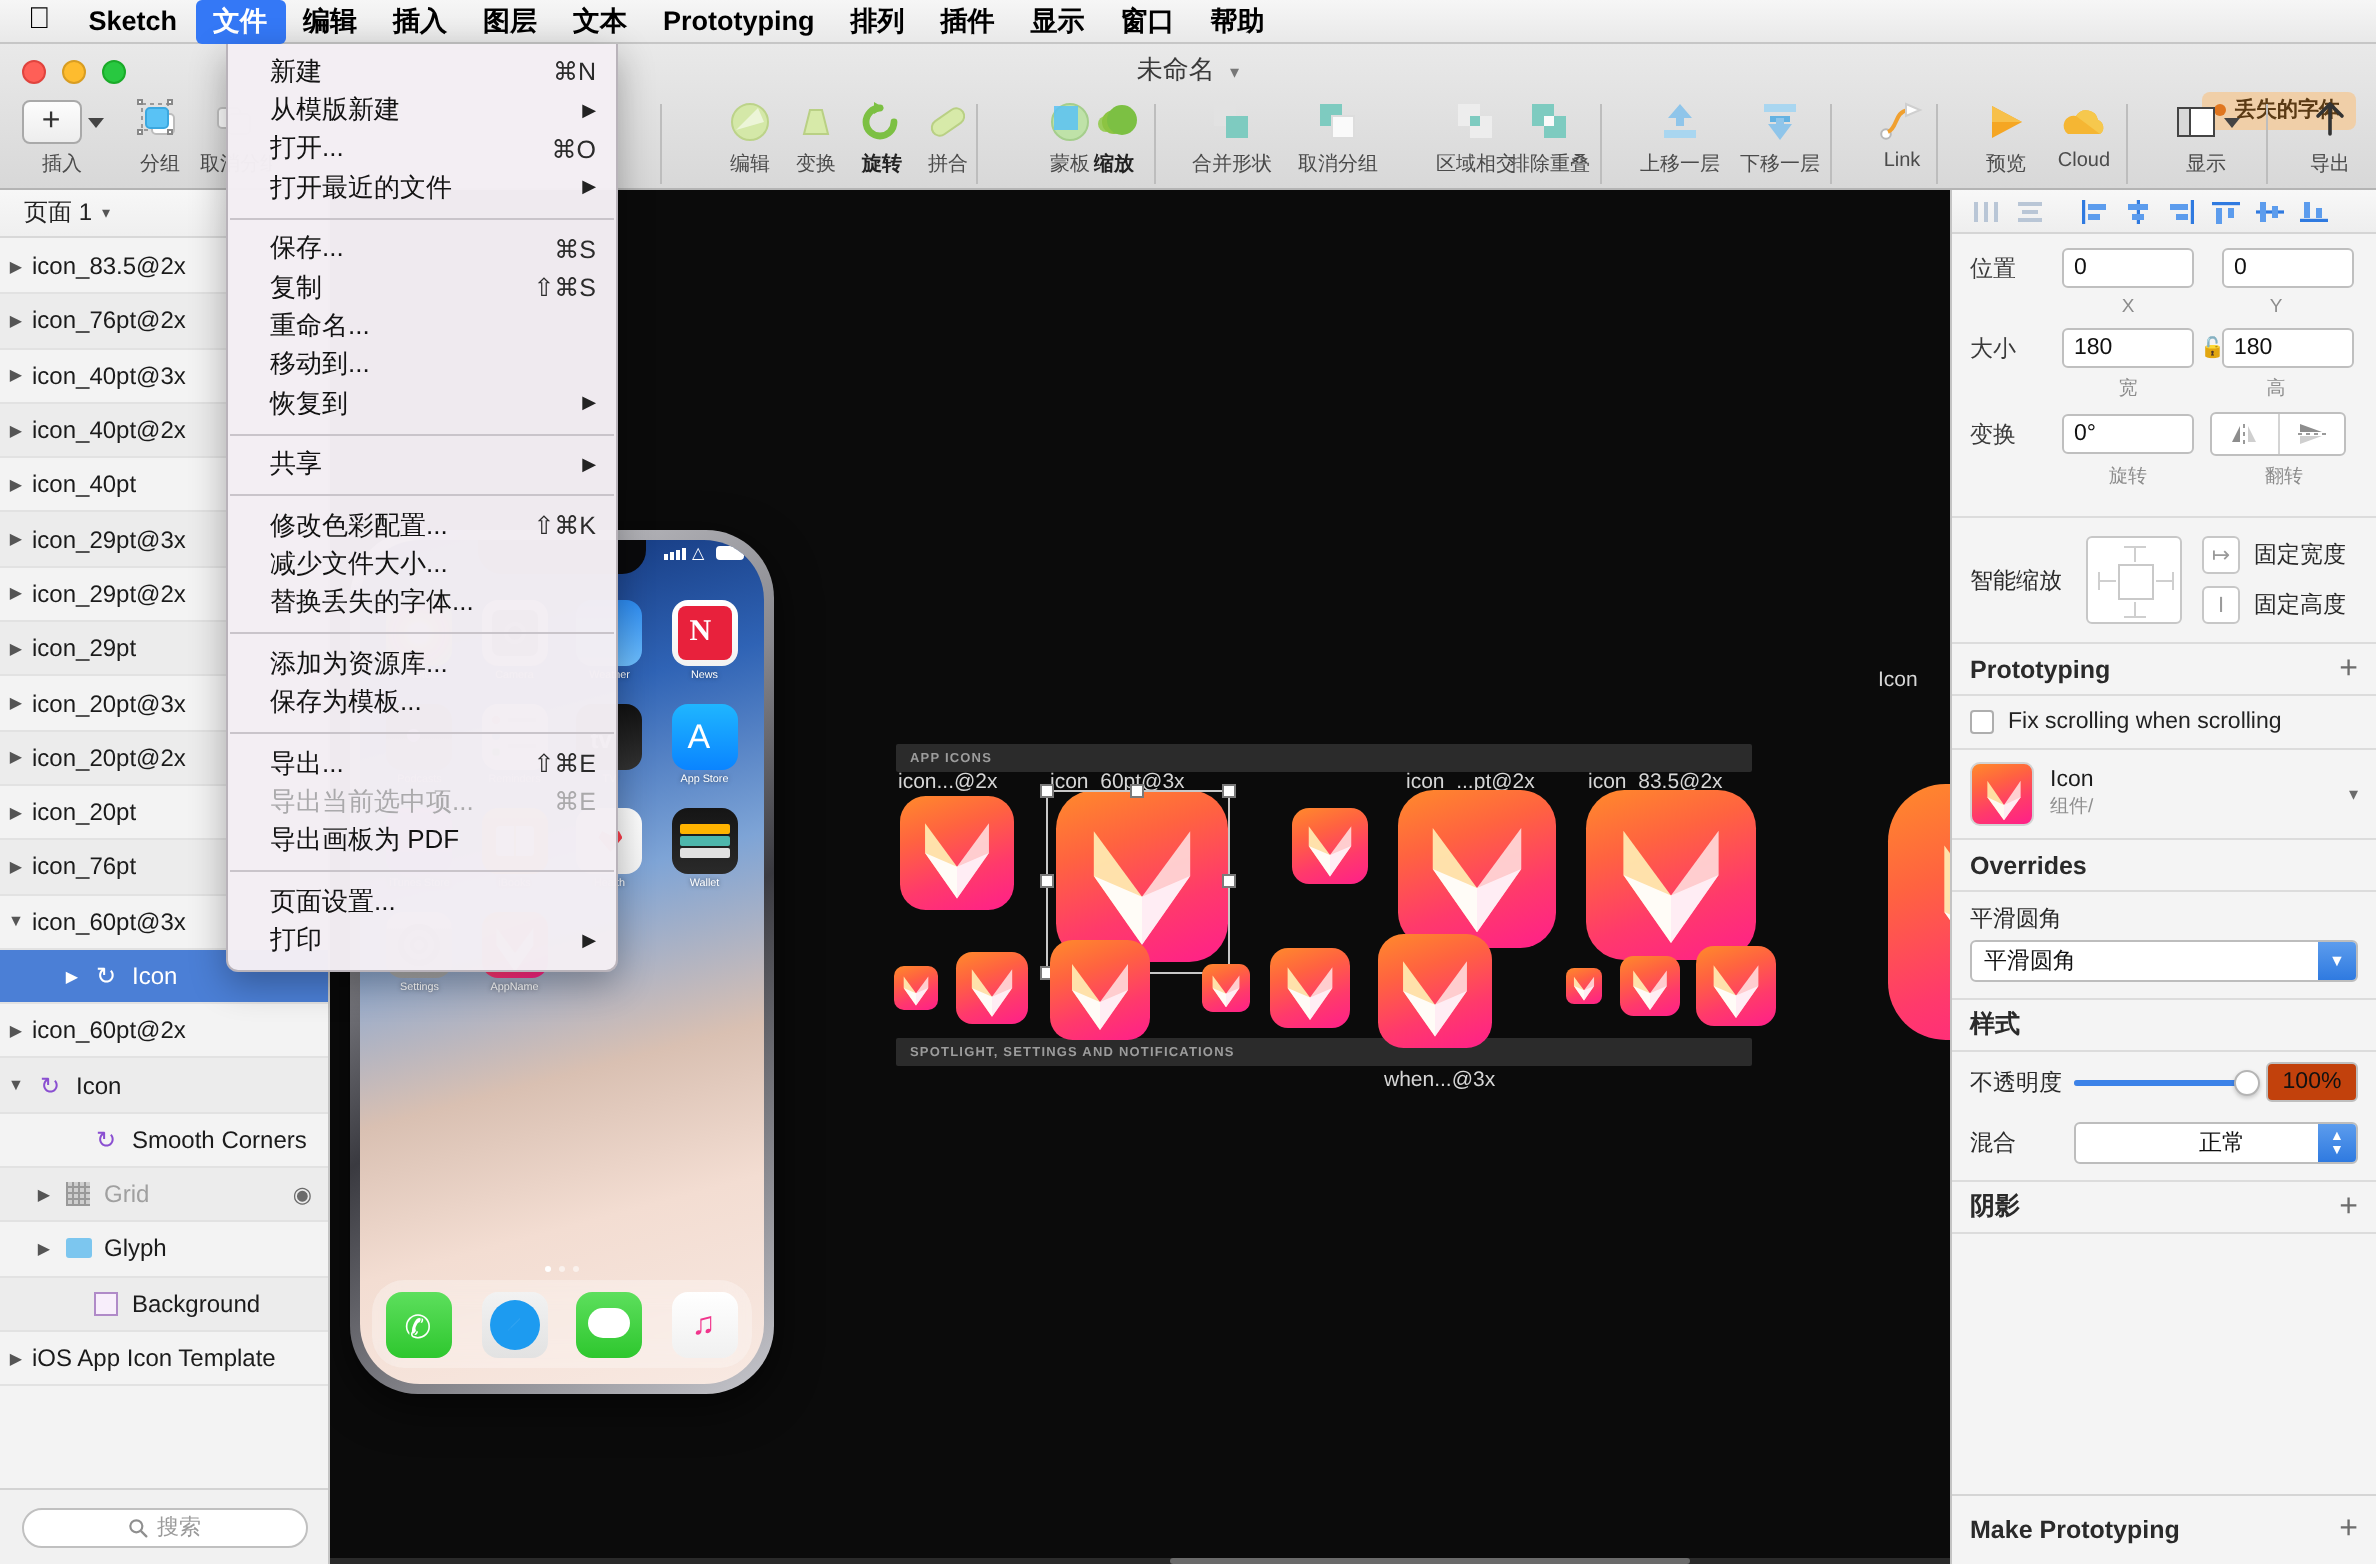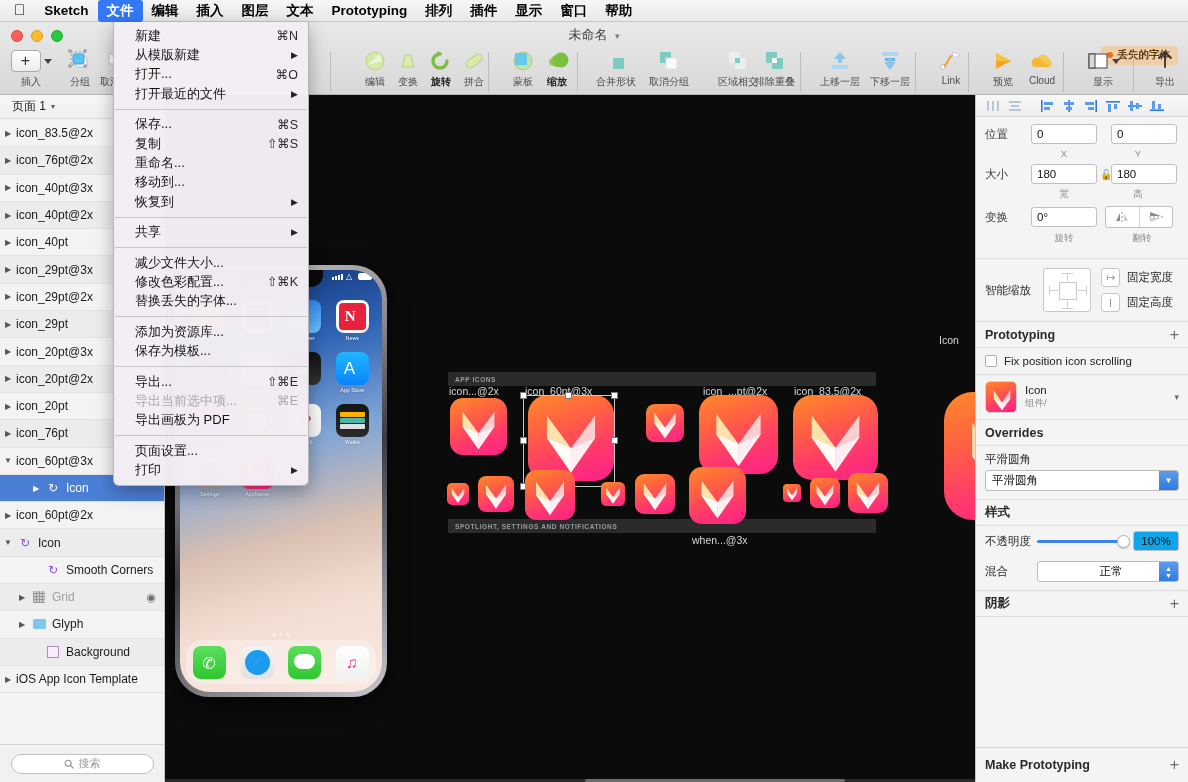--- a/index.html
+++ b/index.html
@@ -283,21 +283,21 @@
     display:flex; align-items:center; justify-content:center; color:#fff; font-size:8px;
   }
   .sel-field .arrowbox.stepper { flex-direction:column; line-height:7px; font-size:7px; }
 
   .slider-row { display:flex; align-items:center; padding: 5px 9px; }
   .slider-row .rl { width:52px; flex:0 0 52px; font-size:11.5px; color:#2a2a2a; }
   .track { flex:1; height:3px; background:#cfcfcf; border-radius:2px; position:relative; margin-right:8px; }
   .track .fill { position:absolute; left:0; top:0; bottom:0; width:100%; background:#3c82e8; border-radius:2px; }
   .track .knob { position:absolute; right:-5px; top:-5px; width:13px;height:13px;border-radius:50%;
                  background:#fff; border:1px solid #b5b5b5; box-shadow:0 1px 2px rgba(0,0,0,.2); }
-  .pct { width:46px;height:20px;border:1px solid #bfbfbf;border-radius:3px;background:#0ea5e9;
+  .pct { width:46px;height:20px;border:1px solid #bfbfbf;border-radius:3px;background:#c2410c;
          display:flex;align-items:center;justify-content:center;font-size:11.5px;color:#111; }
 
   .insp-bottom {
     position:absolute; left:0; right:0; bottom:0;
     border-top:1px solid #d5d5d5; background:#f4f4f4;
   }
   .sep-line { height:1px; background:#dcdcdc; }
 </style>
 </head>
 <body>
@@ -405,21 +405,21 @@
         <div class="glyph">
           <svg width="24" height="24" viewBox="0 0 24 24">
               <rect x="3" y="8" width="18" height="8" rx="4" fill="#d7eaa9" stroke="#b9d084" transform="rotate(-35 12 12)"></rect>
             </svg>
         </div>
         <span class="lbl">拼合</span>
       </div>
 
       <div class="tb-sep" style="left:488px"></div>
 
-      <div class="tb-item" style="left:500px">
+      <div class="tb-item" style="left:512px">
         <div class="glyph">
           <svg width="24" height="24" viewBox="0 0 24 24">
               <circle cx="12" cy="12" r="9" fill="#bfe2a8" stroke="#a5ce8c"></circle>
               <rect x="4" y="4" width="12" height="12" fill="#59c2f5" opacity=".85"></rect>
             </svg>
         </div>
         <span class="lbl">蒙板</span>
       </div>
 
       <div class="tb-item bold" style="left:534px">
@@ -1098,21 +1098,21 @@
         </div>
       </div>
     </div>
 
     <div class="sec-head">
       <span>Prototyping</span>
       <span class="plus">+</span>
     </div>
     <div class="chk-row">
       <span class="chk"></span>
-      <span>Fix position icon scrolling</span>
+      <span>Fix scrolling when scrolling</span>
     </div>
 
     <div class="symrow">
       <div class="symthumb">
         <svg viewBox="0 0 100 100" width="32" height="32">
           <path d="M24 26 L50 64 L50 88 L24 52 Z" fill="#ffe6a8" opacity=".95"></path>
           <path d="M76 26 L50 64 L50 88 L76 52 Z" fill="#ffd7d7" opacity=".95"></path>
           <path d="M50 64 L24 52 L50 88 Z" fill="#ffffff" opacity=".85"></path>
           <path d="M50 64 L76 52 L50 88 Z" fill="#ffeef5" opacity=".9"></path>
         </svg>
@@ -1206,25 +1206,25 @@
         <span>恢复到</span>
         <span class="arrow">▶</span>
       </div>
       <div class="sep"></div>
       <div class="mi">
         <span>共享</span>
         <span class="arrow">▶</span>
       </div>
       <div class="sep"></div>
       <div class="mi">
-        <span>减少文件大小...</span>
-      </div>
-      <div class="mi">
         <span>修改色彩配置...</span>
         <span class="sc">⇧⌘K</span>
+      </div>
+      <div class="mi">
+        <span>减少文件大小...</span>
       </div>
       <div class="mi">
         <span>替换丢失的字体...</span>
       </div>
       <div class="sep"></div>
       <div class="mi">
         <span>添加为资源库...</span>
       </div>
       <div class="mi">
         <span>保存为模板...</span>

